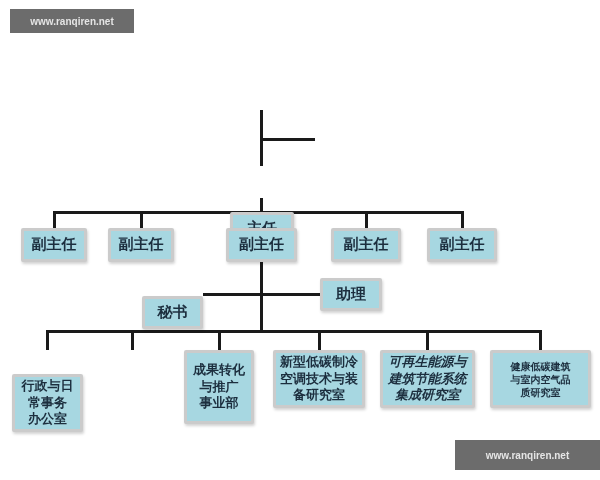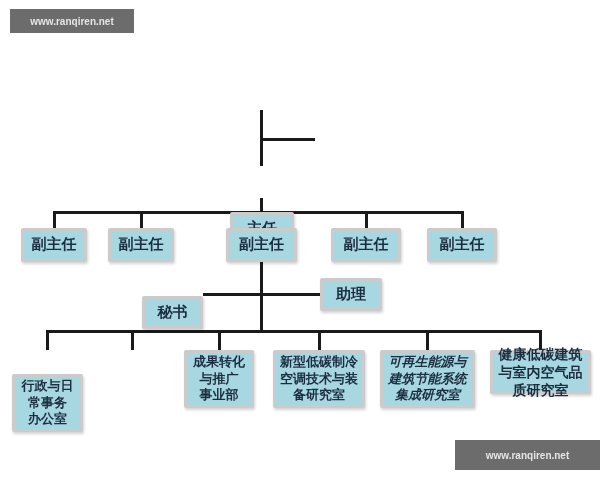--- a/index.html
+++ b/index.html
@@ -59,26 +59,26 @@
   <div class="node" style="left:226px;top:228px;width:71px;height:34px;font-size:15px;">副主任</div>
   <div class="node" style="left:331px;top:228px;width:70px;height:34px;font-size:15px;">副主任</div>
   <div class="node" style="left:427px;top:228px;width:70px;height:34px;font-size:15px;">副主任</div>
 
   <div class="node" style="left:142px;top:278px;width:61px;height:33px;font-size:15px;margin-top:18px;">秘书</div>
   <div class="node" style="left:320px;top:278px;width:62px;height:33px;font-size:15px;">助理</div>
 
   <div class="node" style="left:12px;top:350px;width:71px;height:58px;font-size:13px;margin-top:24px;">行政与日
 常事务
 办公室</div>
-  <div class="node" style="left:184px;top:350px;width:70px;height:58px;font-size:13px;">成果转化
+  <div class="node" style="left:184px;top:350px;width:70px;height:74px;font-size:13px;">成果转化
 与推广
 事业部</div>
   <div class="node" style="left:273px;top:350px;width:92px;height:58px;font-size:13px;">新型低碳制冷
 空调技术与装
 备研究室</div>
   <div class="node" style="left:380px;top:350px;width:95px;height:58px;font-size:13px;font-style:italic;">可再生能源与
 建筑节能系统
 集成研究室</div>
-  <div class="node" style="left:490px;top:350px;width:101px;height:44px;font-size:14px;">健康低碳建筑
+  <div class="node" style="left:490px;top:350px;width:101px;height:58px;font-size:10px;">健康低碳建筑
 与室内空气品
 质研究室</div>
 
 </div>
 
 </body></html>

